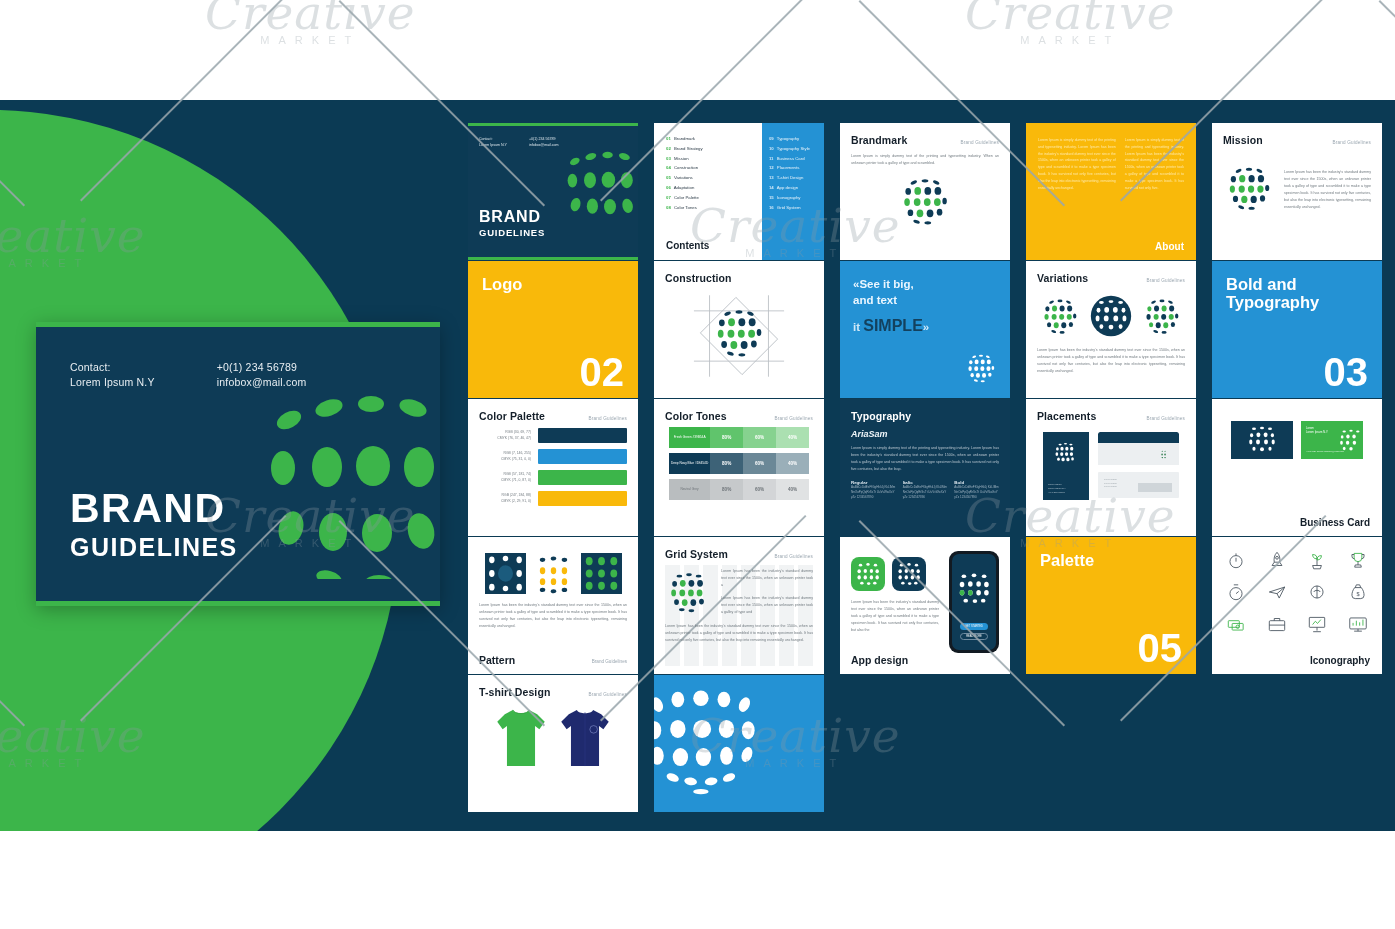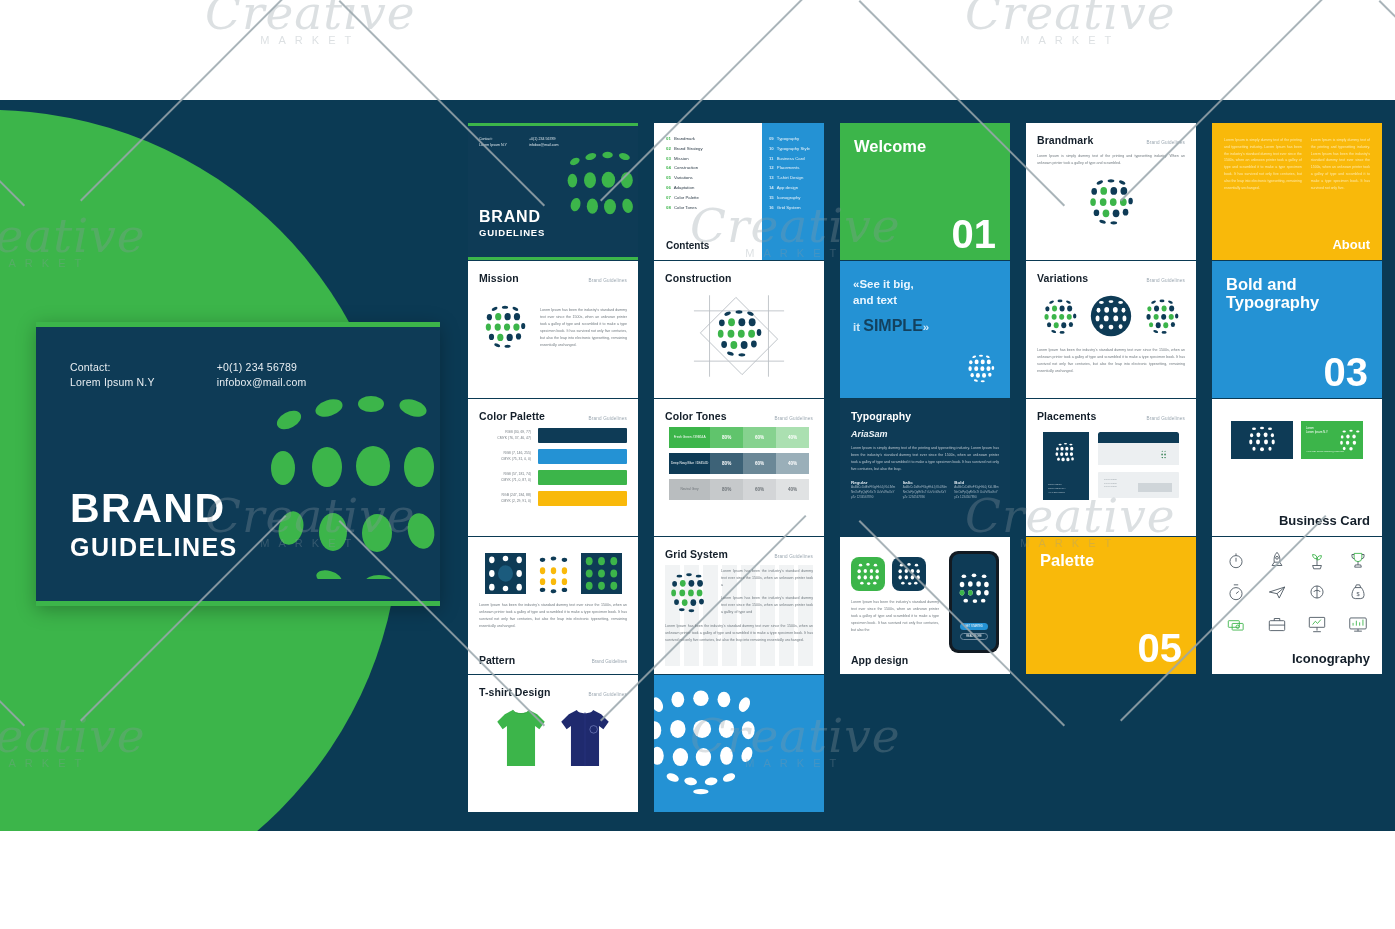--- a/index.html
+++ b/index.html
@@ -74,21 +74,21 @@
   .big-label {
     position: absolute; left: 14px; top: 14px;
     font-size: 16.5px; font-weight: 700; color: #ffffff; line-height: 1.12;
   }
   .big-num {
     position: absolute; right: 14px; bottom: 6px;
     font-size: 40px; font-weight: 700; color: #ffffff; line-height: 1;
   }
   .corner-word {
     position: absolute; right: 12px; bottom: 8px;
-    font-size: 13px; font-weight: 700; color: #ffffff;
+    font-size: 10px; font-weight: 700; color: #ffffff;
   }
   .corner-word.dark { color: #141f2a; }
 
   .lorem { font-size: 3.6px; color: #6f7b85; line-height: 1.95; text-align: justify; }
   .lorem.onwhite { color: #70797f; }
   .lorem.ondark { color: #b9c6d0; }
 
   
   .contents { display: flex; width: 186px; height: 137px; }
   .contents .col-l { width: 58%; background: #fff; padding: 11px 9px 9px 12px; position: relative; }
@@ -322,24 +322,20 @@
           <div class="toc-item light"><span class="n">11</span> <span>Business Card</span></div>
           <div class="toc-item light"><span class="n">12</span> <span>Placements</span></div>
           <div class="toc-item light"><span class="n">13</span> <span>T-shirt Design</span></div>
           <div class="toc-item light"><span class="n">14</span> <span>App design</span></div>
           <div class="toc-item light"><span class="n">15</span> <span>Iconography</span></div>
           <div class="toc-item light"><span class="n">16</span> <span>Grid System</span></div>
         </div>
       </div>
     </div>
 
-    <div class="slide s-green">
-      <div class="big-label">Welcome</div>
-      <div class="big-num">01</div>
-    </div>
 
     <div class="slide pad s-white">
       <div class="slide-head">
         <div class="slide-title">Brandmark</div>
         <div class="slide-tag">Brand Guidelines</div>
       </div>
       <div class="lorem onwhite" style="margin-top:7px">Lorem Ipsum is simply dummy text of the printing and typesetting industry. When an unknown printer took a galley of type and scrambled.</div>
       <div style="display:flex;justify-content:center;margin-top:6px">
         <svg viewBox="0 0 100 100" width="56" height="56" aria-hidden="true">
           <g>
@@ -401,20 +397,24 @@
               <ellipse cx="76" cy="70" rx="5" ry="6" fill="#0e3b56"></ellipse>
               <ellipse cx="35" cy="87" rx="6" ry="3" fill="#0e3b56" transform="rotate(20 35 87)"></ellipse>
               <ellipse cx="55" cy="89" rx="6" ry="3" fill="#0e3b56"></ellipse>
             </g>
           </svg>
         </div>
         <div class="lorem onwhite" style="flex:1">Lorem Ipsum has been the industry's standard dummy text ever since the 1500s, when an unknown printer took a galley of type and scrambled it to make a type specimen book. It has survived not only five centuries, but also the leap into electronic typesetting, remaining essentially unchanged.</div>
       </div>
     </div>
 
+    <div class="slide s-amber">
+      <div class="big-label">Logo</div>
+      <div class="big-num">02</div>
+    </div>
 
     <div class="slide pad s-white">
       <div class="slide-head">
         <div class="slide-title">Construction</div>
       </div>
       <div style="display:flex;justify-content:center;margin-top:4px">
         <svg viewBox="0 0 120 110" width="104" height="96" aria-hidden="true">
           <g stroke="#b9bfc4" stroke-width="1" fill="none">
             <line x1="26" y1="8" x2="26" y2="102"></line>
               <line x1="94" y1="8" x2="94" y2="102"></line>

